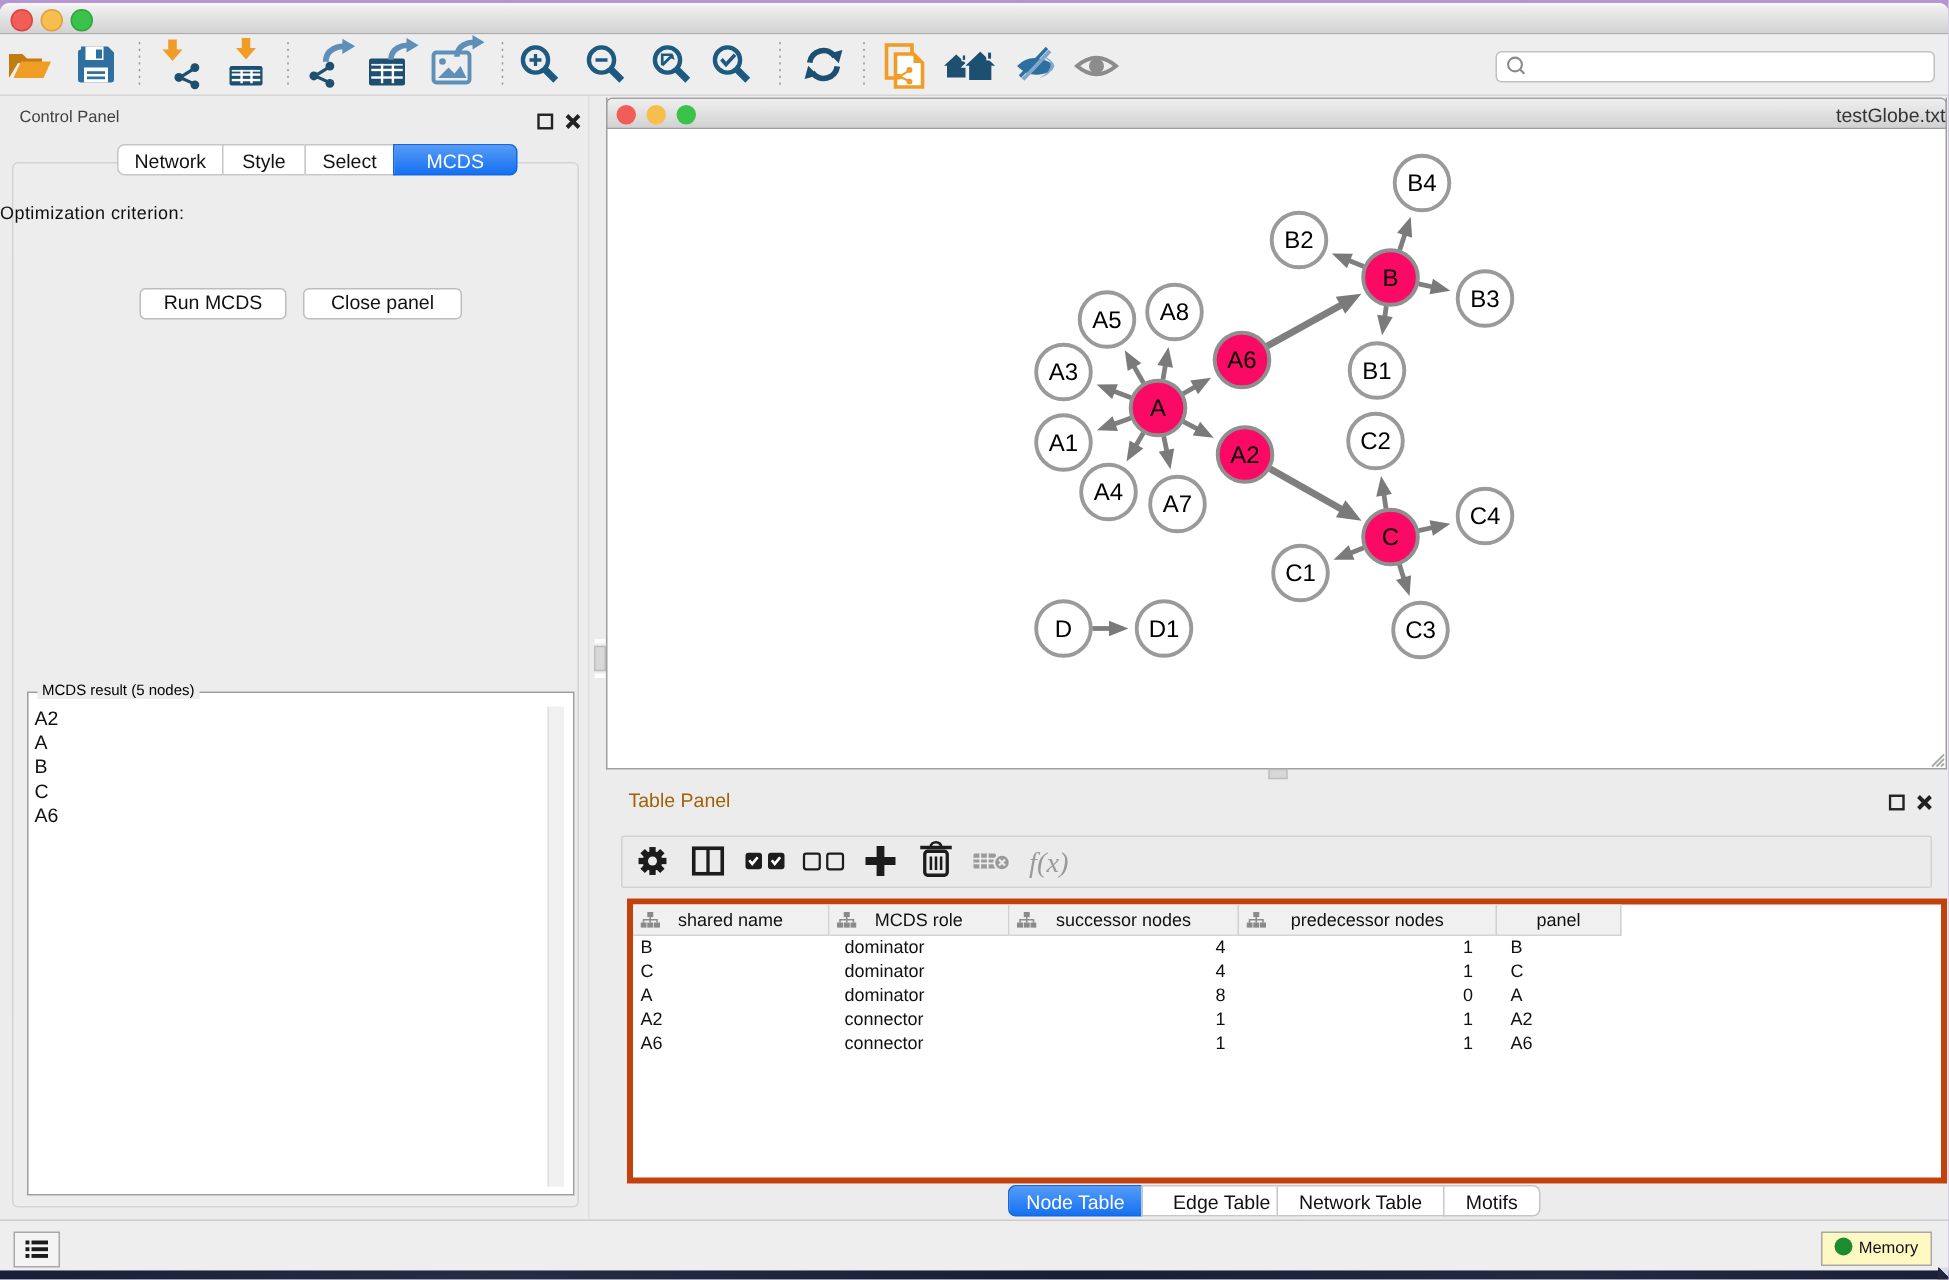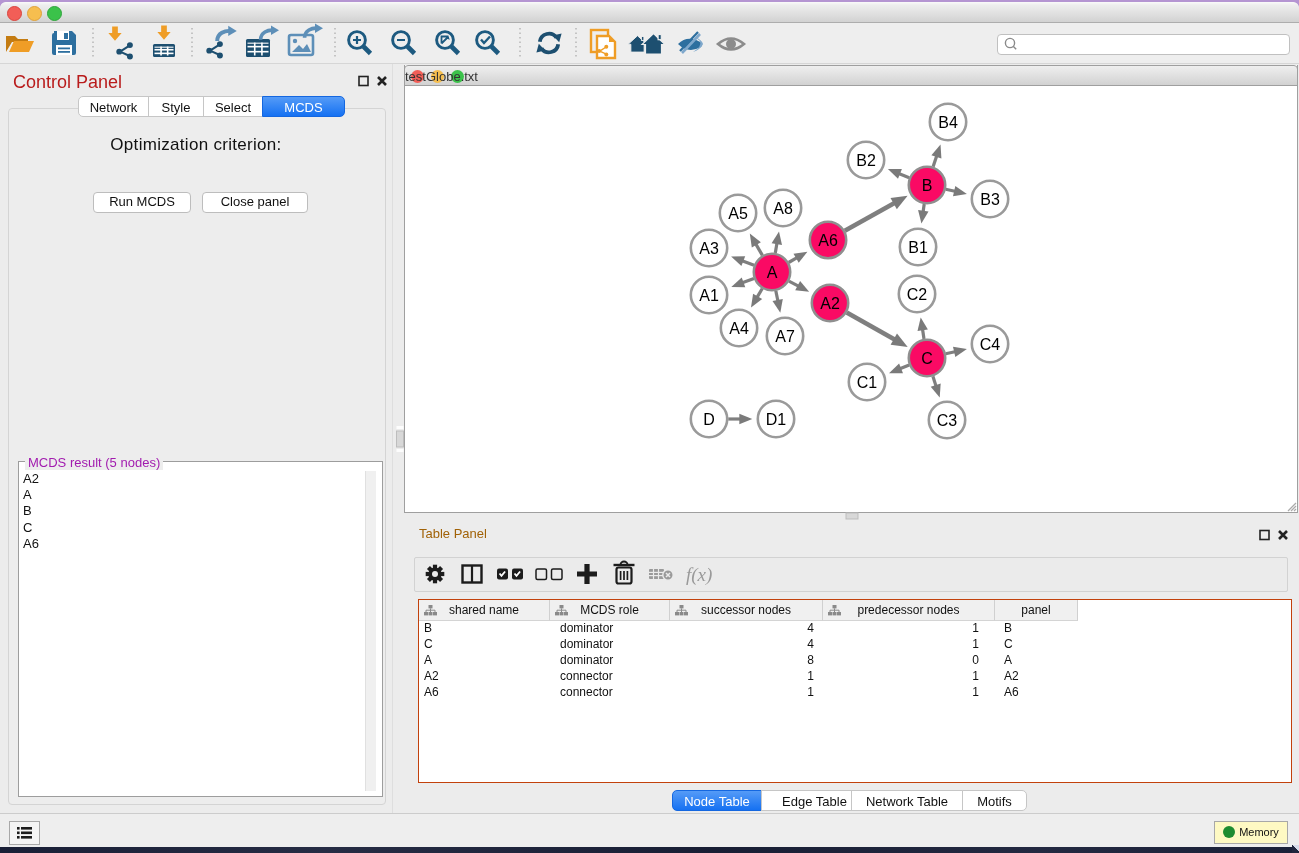--- a/index.html
+++ b/index.html
@@ -14,59 +14,59 @@
 #titlebar .t2{left:27px;background:#f6be4f;border:0.5px solid #dfa13a}
 #titlebar .t3{left:47px;background:#3bc24a;border:0.5px solid #2fa53c}
 #titletext{position:absolute;top:3px;width:100%;text-align:center;
  font-size:13px;color:#3c3c3c}
 #toolbar{position:absolute;left:0;top:21px;width:100%;height:40px;
  background:#eeeeee;border-bottom:1px solid #d6d6d6}
 #search{position:absolute;left:997px;top:11px;width:291px;height:19px;
  background:#fff;border:1px solid #c0c0c0;border-radius:4px}
 
 #cp{position:absolute;left:0;top:62px;width:392px;height:749px;background:#ececec;border-right:1px solid #dedede}
-#cpTitle{position:absolute;left:13px;top:8px;font-size:18px;color:#b91c1c}
+#cpTitle{position:absolute;left:13px;top:8px;font-size:11px;color:#404040}
 #cpTabs{position:absolute;left:0px;top:94px;height:21px}
 .tab{position:absolute;top:0;height:21px;line-height:21px;text-align:center;
  font-size:13px;background:#fff;border:1px solid #c6c6c6;box-sizing:border-box;color:#111}
 .tabsel{background:linear-gradient(#559bf7,#1571f2);color:#fff;border:1px solid #1467e0}
 #cpBox{position:absolute;left:8px;top:44px;width:376px;height:695px;
  border:1px solid #d4d4d4;border-radius:4px;background:#ededed}
-#optlabel{position:absolute;left:0;top:133px;width:392px;text-align:center;
- font-size:17px;color:#111;letter-spacing:0.3px}
+#optlabel{position:absolute;left:0;top:133px;width:392px;text-align:left;
+ font-size:12px;color:#111;letter-spacing:0.3px}
 #combo{position:absolute;left:43px;top:157px;width:311px;height:20px;
  background:#fff;border:1px solid #b9b9b9;border-radius:5px;box-sizing:border-box}
 #combo .txt{position:absolute;left:13px;top:1.5px;font-size:14px;color:#111}
 #combo .sp{position:absolute;right:-1px;top:-1px;width:19px;height:20px;
  background:linear-gradient(#5fa3f8,#1673f3);border-radius:0 5px 5px 0}
 .btn{position:absolute;height:19px;background:#fff;border:1px solid #bdbdbd;
  border-radius:4px;text-align:center;font-size:13px;line-height:18px;color:#111}
 #mcdsbox{position:absolute;left:18px;top:459px;width:363px;height:334px;
  border:1px solid #9d9d9d;background:#fff}
 #mcdstitle{position:absolute;left:6px;top:-7px;background:#ededed;
- padding:0 3px;font-size:13px;color:#a21caf}
+ padding:0 3px;font-size:10px;color:#000000}
 #mcdslist{position:absolute;left:1px;top:9px;font-size:13px;color:#111;line-height:16.2px;padding-left:3px}
 #mcdssb{position:absolute;right:6px;top:9px;width:10px;height:320px;background:#f0f0f0;border-left:1px solid #e0e0e0}
 
 #nw{position:absolute;left:404px;top:63px;width:894px;height:448px;
  background:#fff;border:1px solid #9f9f9f;border-top:none;box-sizing:border-box}
 #nwbar{position:absolute;left:404px;top:63px;width:894px;height:21px;
  background:linear-gradient(#efefef,#d2d2d2);border:1px solid #9f9f9f;
  border-radius:4px 4px 0 0;box-sizing:border-box}
 #nwbar .t1{left:6px;background:#f25e57}
 #nwbar .t2{left:26px;background:#f6be4f}
 #nwbar .t3{left:46px;background:#3bc24a}
-#nwtitle{position:absolute;top:3px;width:100%;text-align:left;font-size:13px;color:#333}
+#nwtitle{position:absolute;top:3px;width:100%;text-align:right;font-size:13px;color:#333}
 
 #tp{position:absolute;left:404px;top:515px;width:895px;height:296px;background:#ececec}
 #tpTitle{position:absolute;left:15px;top:9px;font-size:13px;color:#a16207}
 #tptb{position:absolute;left:10px;top:40px;width:872px;height:33px;
  background:#ebebeb;border:1px solid #d2d2d2;border-radius:2px}
 #tbl{position:absolute;left:14px;top:82px;width:872px;height:182px;
- background:#fff;border:1px solid #c2410c}
+ background:#fff;border:4px solid #c2410c}
 .hcell{position:absolute;top:0;height:21px;background:#f0f0f0;
  border-right:1px solid #d0d0d0;border-bottom:1px solid #d4d4d4;box-sizing:border-box;
  font-size:12px;color:#111;text-align:center;line-height:20px}
 .hcell svg{position:absolute;left:5px;top:5px;margin:0!important}
 .trow{position:absolute;left:0;width:100%;height:16px;font-size:12px;color:#111}
 .tc{position:absolute;top:0;height:16px;line-height:15px}
 #tptabs{position:absolute;left:268px;top:273px;height:21px}
 .btab{position:absolute;top:0;height:21px;line-height:21px;text-align:center;
  font-size:13px;background:#fff;border:1px solid #c6c6c6;box-sizing:border-box;color:#111}
 .btab.tabsel{background:linear-gradient(#559bf7,#1571f2);color:#fff;border:1px solid #1467e0}

